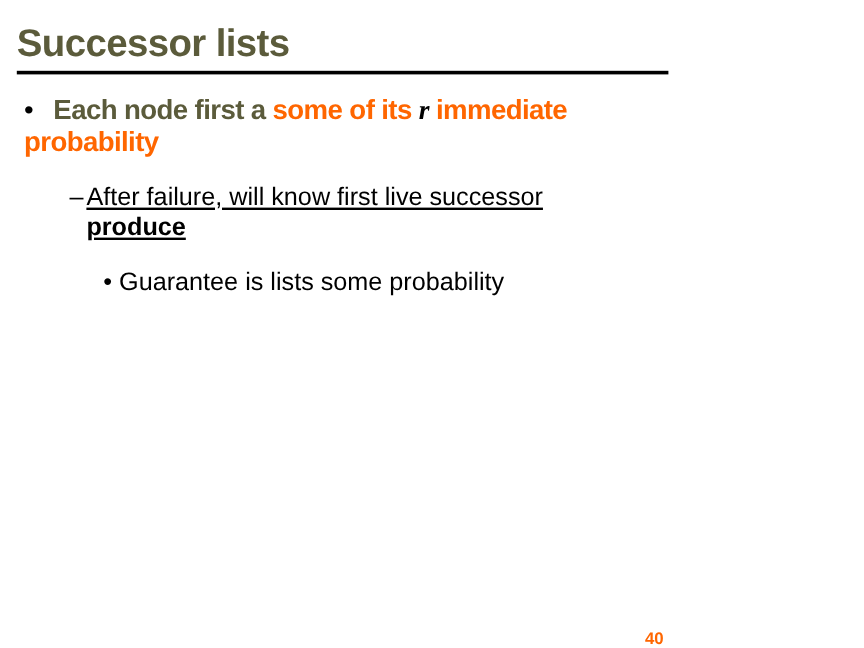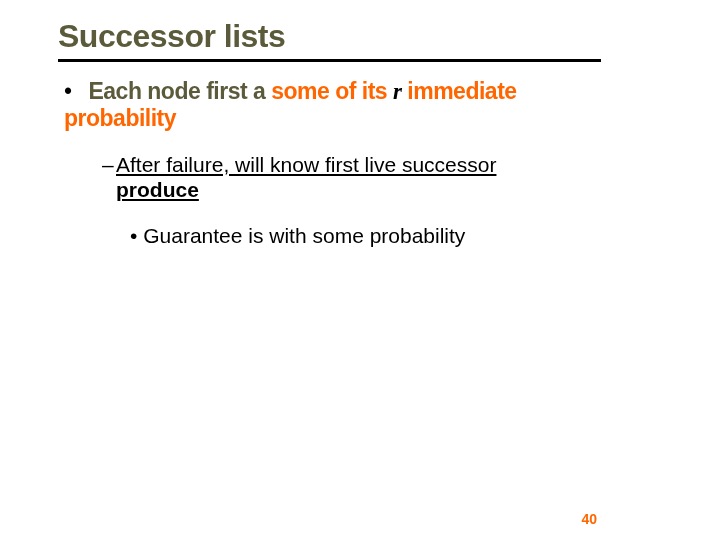--- a/index.html
+++ b/index.html
@@ -1,29 +1,29 @@
 <!DOCTYPE html>
 <html><head>
 <meta charset="utf-8">
 <style>
   * { margin: 0; padding: 0; box-sizing: border-box; }
   html, body { width: 720px; height: 540px; background: #fff; font-family: Arial, Helvetica, sans-serif; color: #000; }
-  .slide { position: relative; width: 571px; height: 540px; padding: 18px 14px 0 14px; margin-left: 44px; }
+  .slide { position: relative; width: 571px; height: 540px; padding: 18px 14px 0 14px; }
   .title { font-size: 32px; font-weight: bold; color: #5b5b3b; letter-spacing: -0.5px; }
   .rule { height: 3px; background: #000; margin: 4px 0 16px 0; }
   .b1 { font-size: 23px; color: #000; margin-left: 6px; }
   .b1-text { margin-left: 10px; color: #5b5b3b; font-weight: bold; letter-spacing: -0.5px; }
   .r-var { font-family: 'Times New Roman', Times, serif; font-style: italic; font-weight: bold; color: #000; }
   .orange { color: #ff6600; }
   .sub { margin: 20px 0 0 44px; font-size: 21px; color: #000; }
   .sub-row { line-height: 1.2; text-decoration: underline; }
   .dash { display: inline-block; width: 14px; }
   .bold { font-weight: bold; }
   .sub2 { margin: 22px 0 0 72px; font-size: 21px; color: #000; }
-  .page-num { position: absolute; right: 18px; bottom: 13px; color: #ff6600; font-weight: bold; font-size: 14px; }
+  .page-num { position: absolute; right: 18px; bottom: 0; color: #ff6600; font-weight: bold; font-size: 14px; }
 </style>
 </head>
 <body>
 
 <div class="slide">
   <div class="title">Successor lists</div>
   <div class="rule"></div>
 
   <div class="b1">
     <span>•</span>
@@ -41,17 +41,17 @@
     <div class="sub-row">
       <span class="dash">–</span><span>After failure, will know first live successor</span>
     </div>
     <div class="sub-row" style="padding-left:14px;">
       <span class="bold">produce</span>
     </div>
   </div>
 
   <div class="sub2">
     <span>•</span>
-    <span>Guarantee is with some probability</span>
+    <span>Guarantee is lists some probability</span>
   </div>
 
   <div class="page-num">40</div>
 </div>
 
 </body></html>

